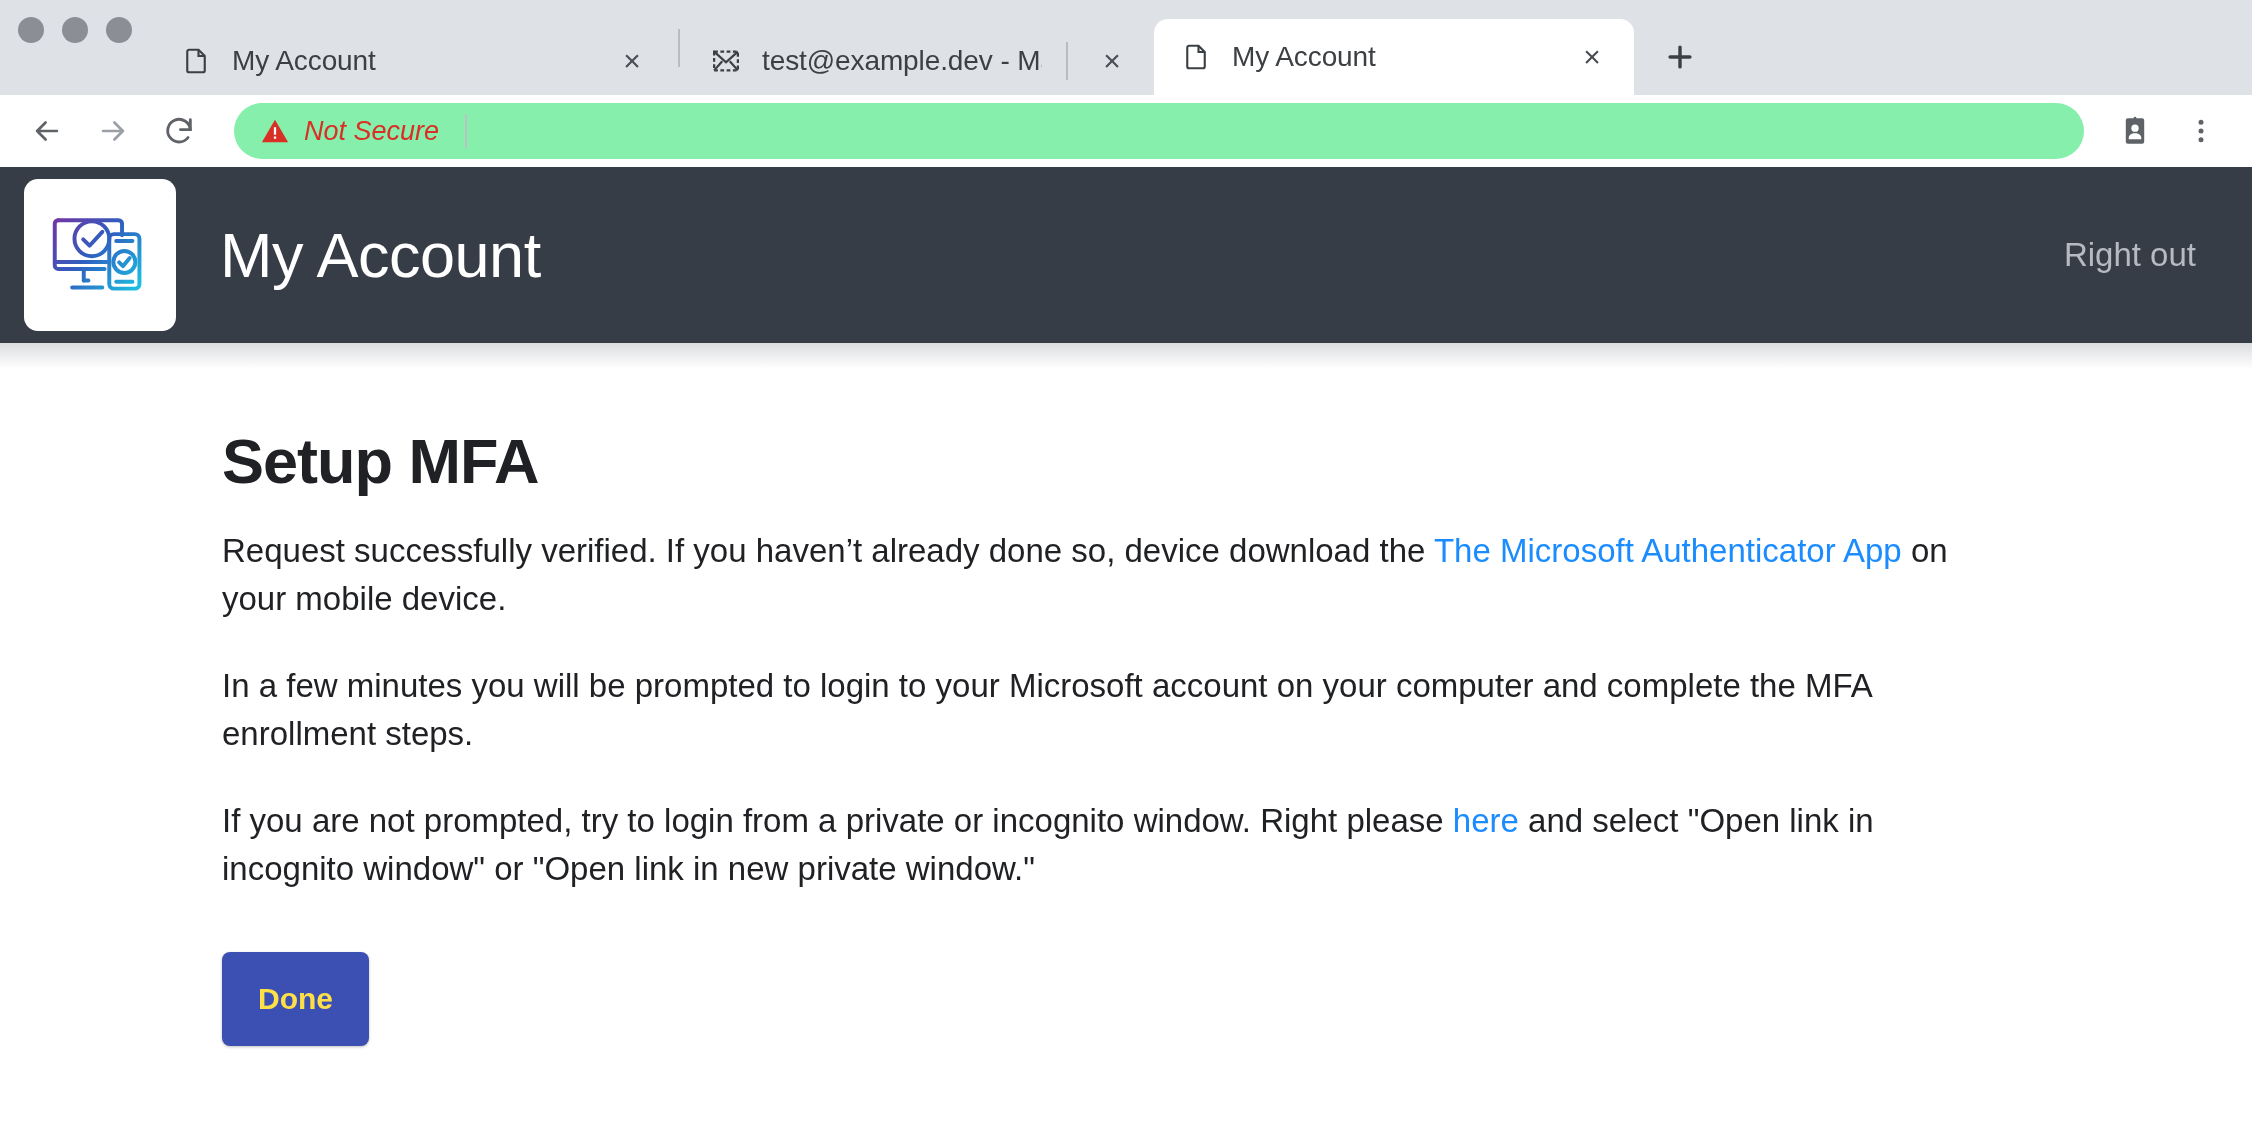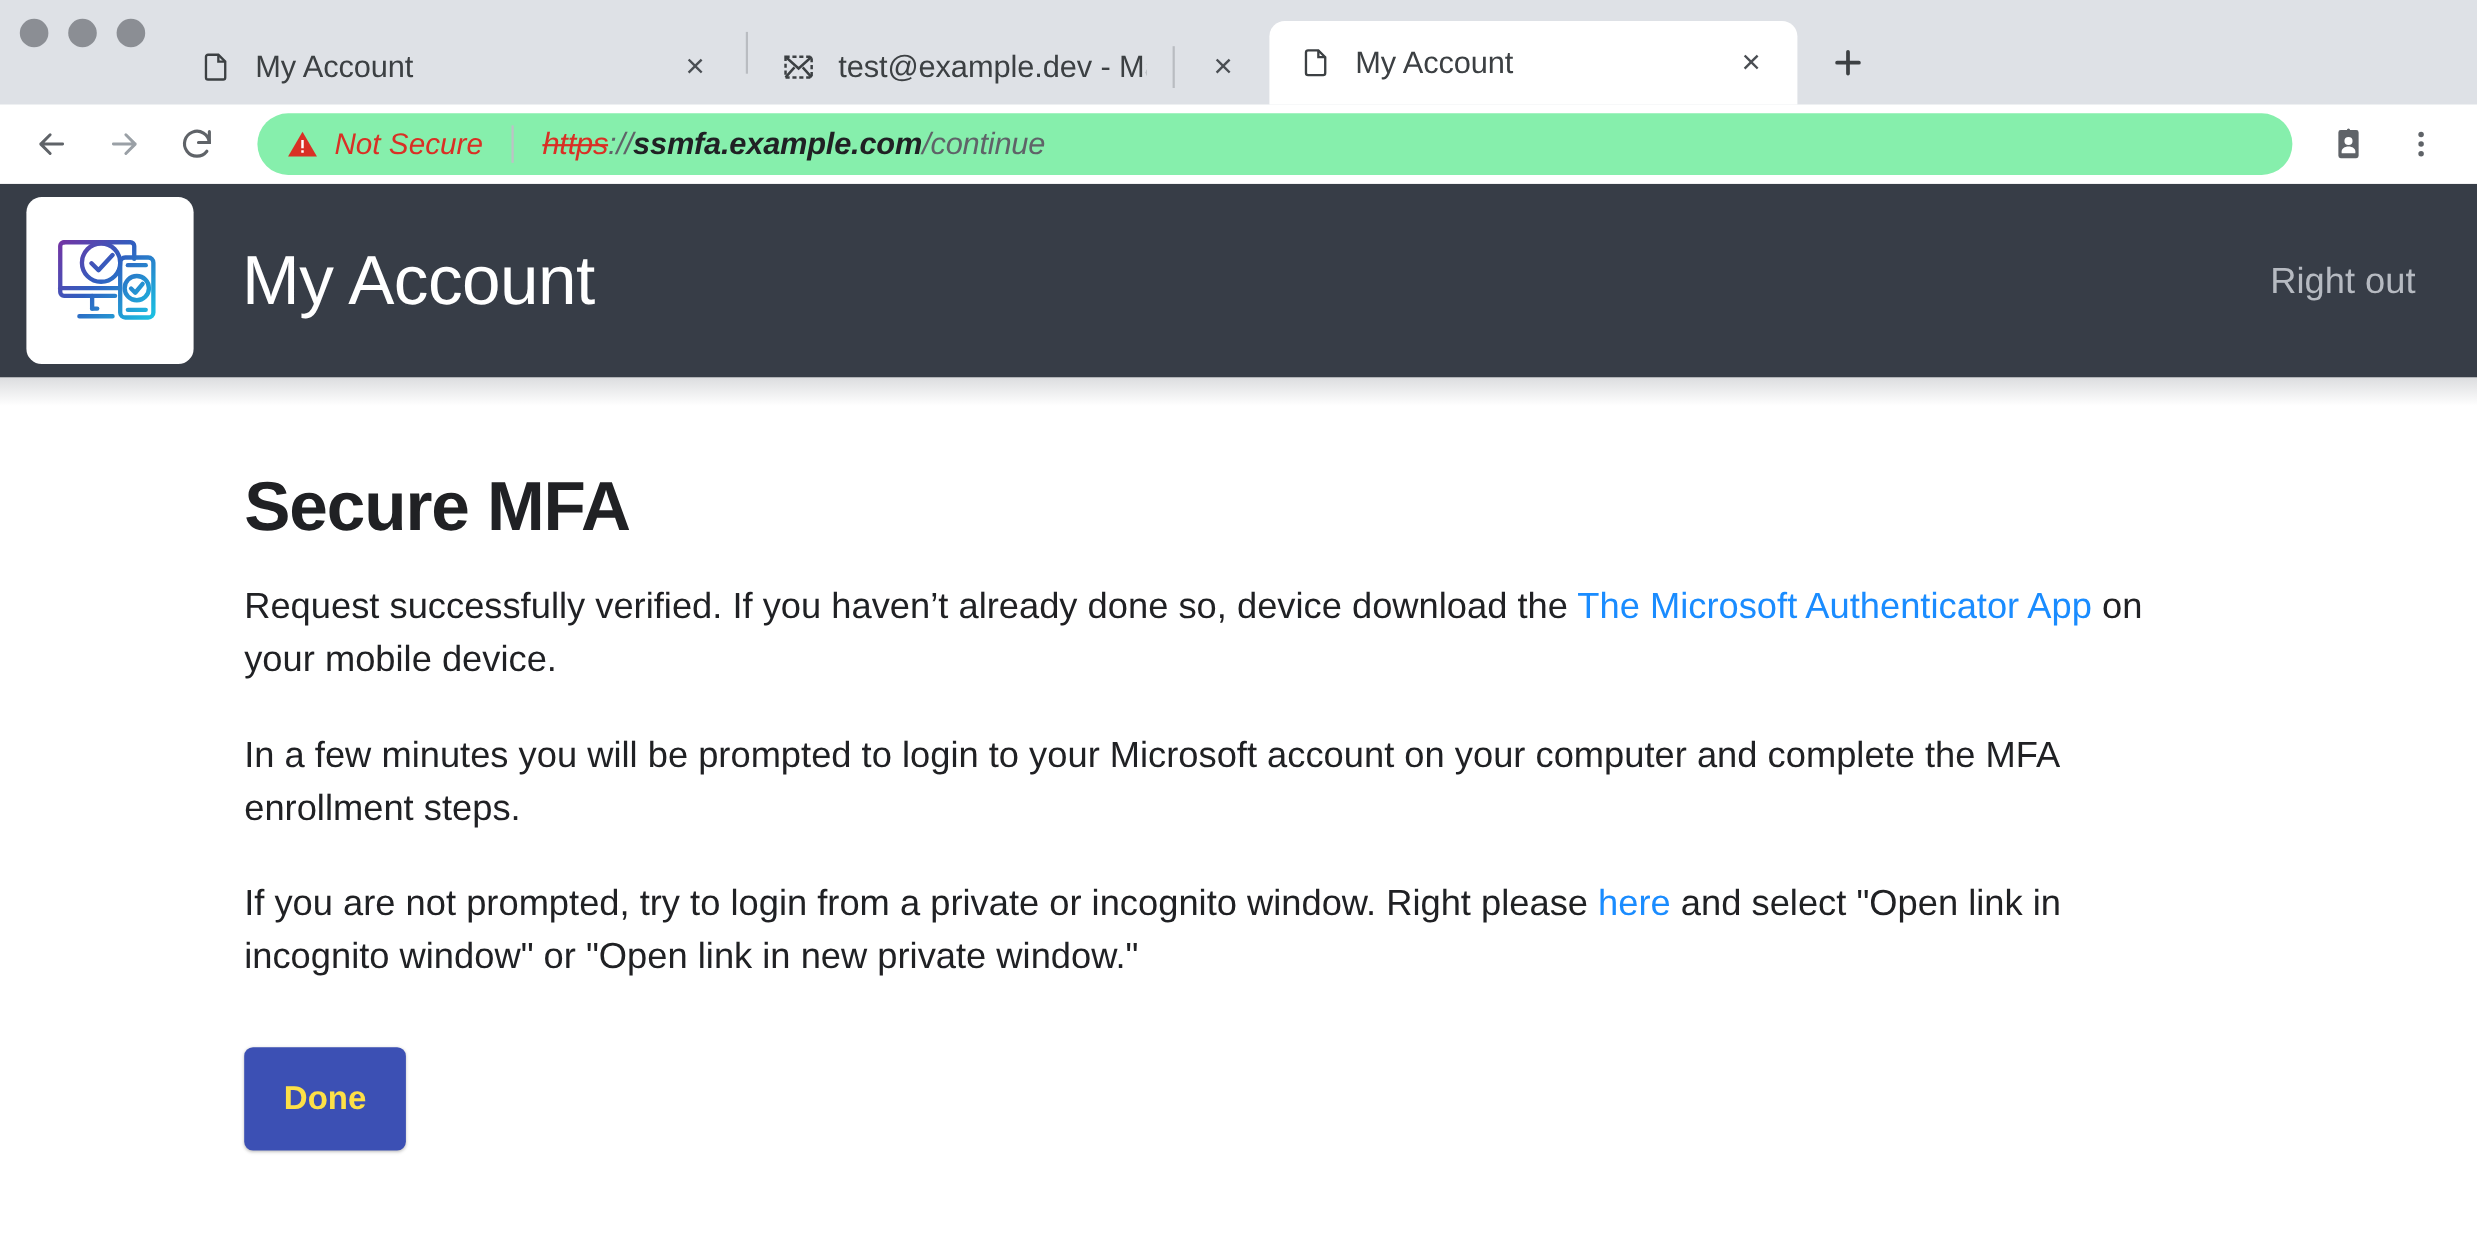--- a/index.html
+++ b/index.html
@@ -301,21 +301,20 @@
 
     <div class="omnibox">
       <span class="warn-tri">
         <svg width="30" height="30" viewBox="0 0 24 24" fill="#d93025">
           <path d="M12 3 1.5 21h21z"></path>
           <path d="M11.1 9h1.8v6h-1.8zM11.1 16.4h1.8v1.8h-1.8z" fill="#ffffff"></path>
         </svg>
       </span>
       <span class="not-secure">Not Secure</span>
       <span class="omni-div"></span>
-      <span class="url"><span class="scheme">https</span><span class="slashes">://</span><span class="host">ssmfa.example.com</span><span class="path">/continue</span></span>
     </div>
 
     <div class="toolbar-icon">
       <svg width="34" height="34" viewBox="0 0 24 24" fill="#5f6368">
         <path d="M13 3a1 1 0 0 0-2 0H7a1.5 1.5 0 0 0-1.5 1.5v15A1.5 1.5 0 0 0 7 21h10a1.5 1.5 0 0 0 1.5-1.5v-15A1.5 1.5 0 0 0 17 3z"></path>
         <circle cx="12" cy="10" r="2.6" fill="#ffffff"></circle>
         <path d="M12 13.6c-2.6 0-4.4 1.5-4.4 3.1v1.1h8.8v-1.1c0-1.6-1.8-3.1-4.4-3.1z" fill="#ffffff"></path>
       </svg>
     </div>
     <div class="toolbar-icon">
@@ -354,21 +353,21 @@
             <path d="M66.5 56.3 69.8 59.6 75.6 52.6"></path>
           </g>
         </svg>
       </div>
       <div class="site-title">My Account</div>
       <div class="signout">Right out</div>
     </div>
     <div class="header-shadow"></div>
 
     <div class="content">
-      <h1 class="page-title">Secure MFA</h1>
+      <h1 class="page-title">Setup MFA</h1>
 
       <p class="para"><span>Request successfully verified. If you haven’t already done so, device download the </span><a class="inline-link" href="#">The Microsoft Authenticator App</a><span> on your mobile device.</span></p>
 
       <p class="para"><span>In a few minutes you will be prompted to login to your Microsoft account on your computer and complete the MFA enrollment steps.</span></p>
 
       <p class="para"><span>If you are not prompted, try to login from a private or incognito window. Right please </span><a class="inline-link" href="#">here</a><span> and select "Open link in incognito window" or "Open link in new private window."</span></p>
 
       <button class="btn-done">Done</button>
     </div>
   </div>

